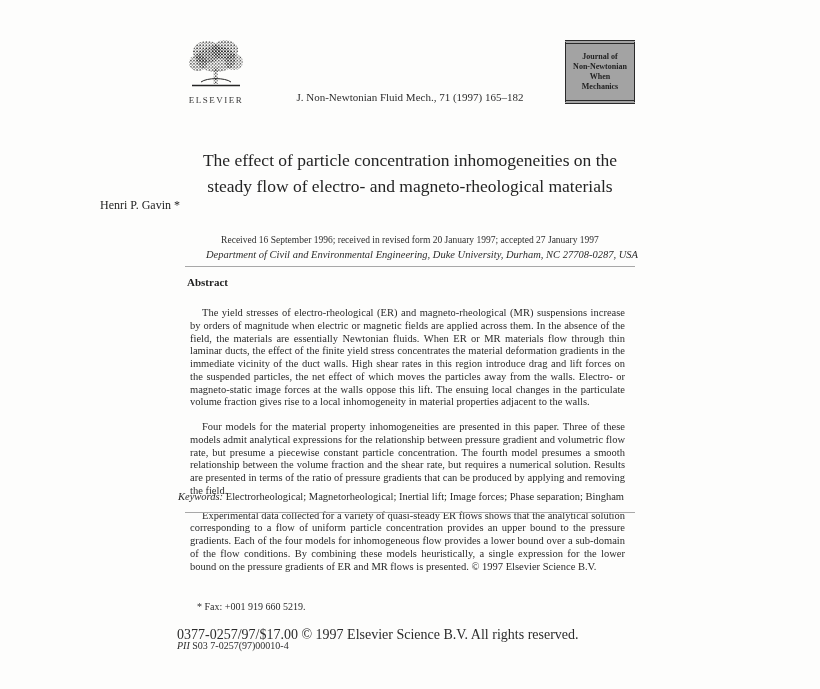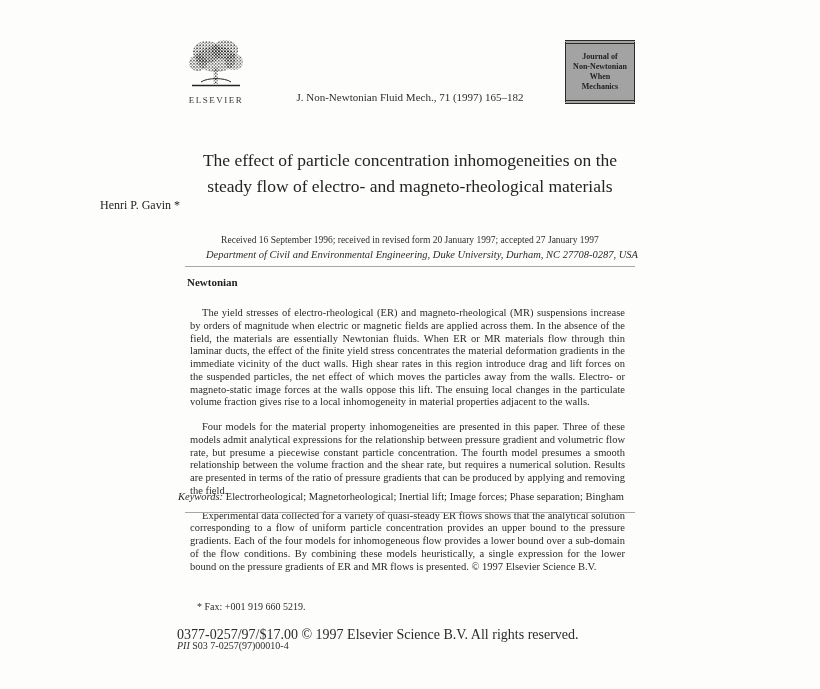--- a/index.html
+++ b/index.html
@@ -88,21 +88,21 @@
   <div class="title">
     <div>The effect of particle concentration inhomogeneities on the</div>
     <div>steady flow of electro- and magneto-rheological materials</div>
   </div>
   <div class="author">Henri P. Gavin *</div>
   <div class="affiliation">Department of Civil and Environmental Engineering, Duke University, Durham, NC 27708-0287, USA</div>
   <div class="received">Received 16 September 1996; received in revised form 20 January 1997; accepted 27 January 1997</div>
 
   <div class="rule rule1"></div>
 
-  <div class="abstract-heading">Newtonian</div>
+  <div class="abstract-heading">Abstract</div>
   <div class="abstract-body">
     <p>The yield stresses of electro-rheological (ER) and magneto-rheological (MR) suspensions increase by orders of magnitude when electric or magnetic fields are applied across them. In the absence of the field, the materials are essentially Newtonian fluids. When ER or MR materials flow through thin laminar ducts, the effect of the finite yield stress concentrates the material deformation gradients in the immediate vicinity of the duct walls. High shear rates in this region introduce drag and lift forces on the suspended particles, the net effect of which moves the particles away from the walls. Electro- or magneto-static image forces at the walls oppose this lift. The ensuing local changes in the particulate volume fraction gives rise to a local inhomogeneity in material properties adjacent to the walls.</p>
     <p>Four models for the material property inhomogeneities are presented in this paper. Three of these models admit analytical expressions for the relationship between pressure gradient and volumetric flow rate, but presume a piecewise constant particle concentration. The fourth model presumes a smooth relationship between the volume fraction and the shear rate, but requires a numerical solution. Results are presented in terms of the ratio of pressure gradients that can be produced by applying and removing the field.</p>
     <p>Experimental data collected for a variety of quasi-steady ER flows shows that the analytical solution corresponding to a flow of uniform particle concentration provides an upper bound to the pressure gradients. Each of the four models for inhomogeneous flow provides a lower bound over a sub-domain of the flow conditions. By combining these models heuristically, a single expression for the lower bound on the pressure gradients of ER and MR flows is presented. © 1997 Elsevier Science B.V.</p>
   </div>
 
   <div class="keywords"><span class="kw-label">Keywords:</span><span> Electrorheological; Magnetorheological; Inertial lift; Image forces; Phase separation; Bingham</span></div>
 
   <div class="rule rule2"></div>
 

